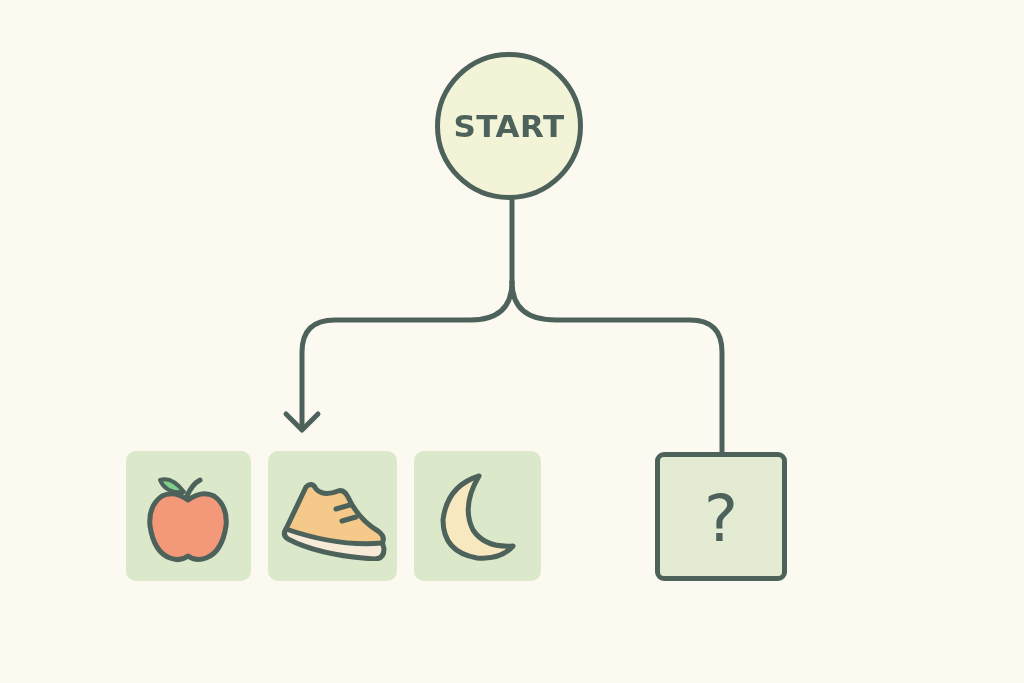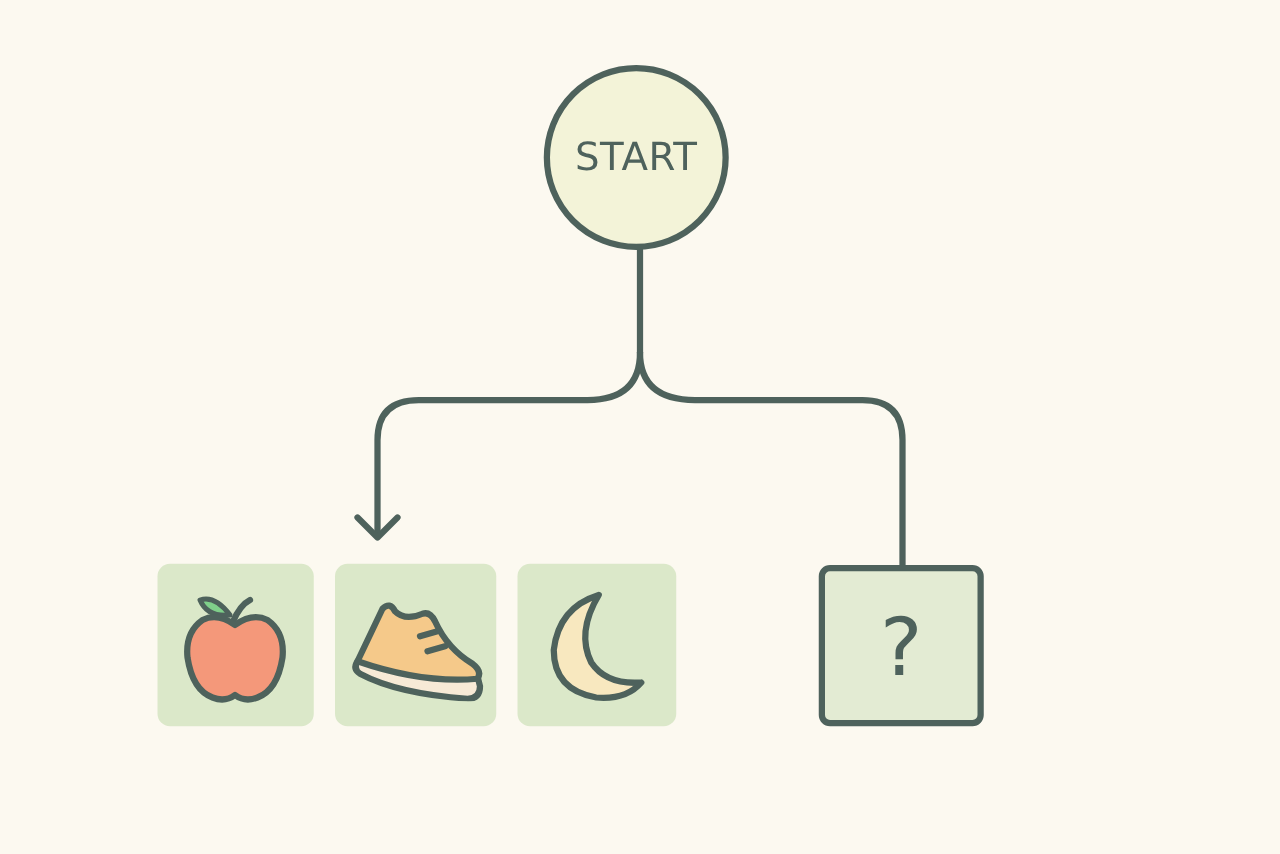--- a/index.html
+++ b/index.html
@@ -10,21 +10,21 @@
     font-family: "DejaVu Sans", sans-serif;
   }
   .canvas { position: absolute; left: 0; top: 0; width: 1024px; height: 683px; }
   .start-node {
     position: absolute; left: 435px; top: 52px; width: 148px; height: 148px;
     box-sizing: border-box; border: 5px solid #4e625c; border-radius: 50%;
     background: #f3f3d8;
     display: flex; align-items: center; justify-content: center;
   }
   .start-label {
-    font-family: "DejaVu Sans", sans-serif; font-weight: normal;
+    font-family: "DejaVu Sans", sans-serif; font-weight: bold;
     font-size: 31px; color: #4e625c; letter-spacing: 0.5px;
   }
   .tile {
     position: absolute; top: 451px; height: 130px;
     background: #dbe8c9; border-radius: 10px;
     display: flex; align-items: center; justify-content: center;
   }
   .tile svg { display: block; }
   .q-box {
     position: absolute; left: 655px; top: 452px; width: 132px; height: 129px;

